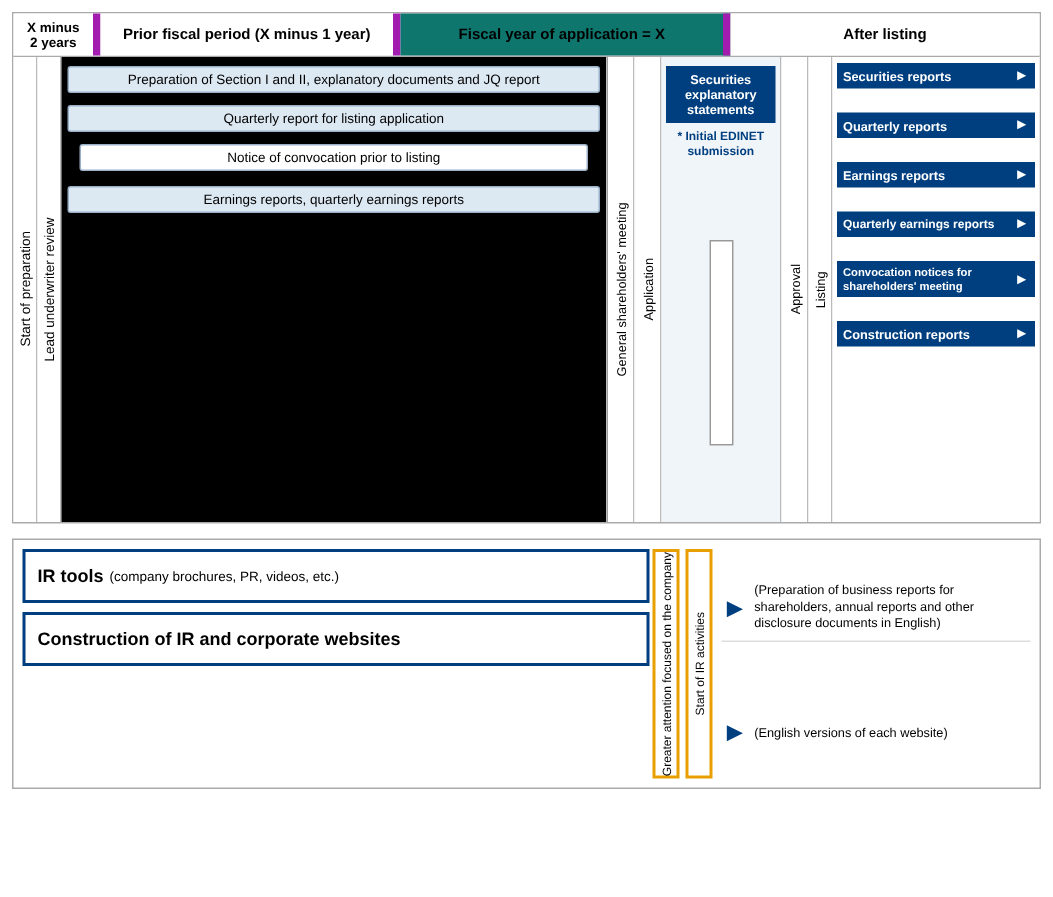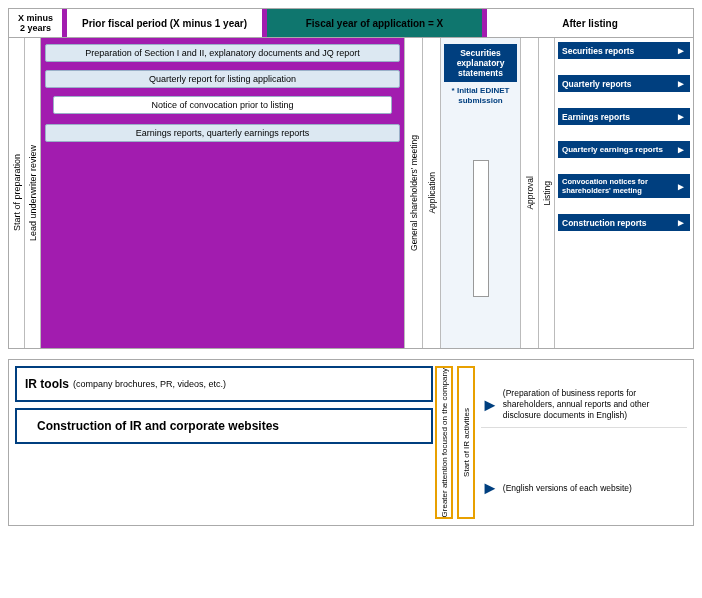--- a/index.html
+++ b/index.html
@@ -67,21 +67,21 @@
       border-right: 1px solid #bbb;
       display: flex;
       align-items: center;
       justify-content: center;
       background: #fff;
     }
     .col-main {
       flex: 1;
       padding: 6px 4px;
       position: relative;
-      background: #a21caf;
+      background: #000000;
       border-right: 1px solid #bbb;
     }
     .col-general {
       width: 18px;
       border-right: 1px solid #bbb;
       display: flex;
       align-items: center;
       justify-content: center;
       background: #fff;
     }
@@ -302,21 +302,21 @@
 
     <div style="display:flex; align-items:stretch; min-height:150px;">
 
       <div style="flex:1; display:flex; flex-direction:column; gap:6px;">
 
         <div style="display:flex; align-items:center; min-height:36px; border:2px solid #003f7f; padding: 4px 8px;">
           <span style="font-weight:bold; font-size:12px;">IR tools</span>
           <span style="font-size:9px; margin-left:4px;">(company brochures, PR, videos, etc.)</span>
         </div>
 
-        <div style="display:flex; align-items:center; min-height:36px; border:2px solid #003f7f; padding: 4px 20px;">
+        <div style="display:flex; align-items:center; min-height:36px; border:2px solid #003f7f; padding: 4px 8px;">
           <span style="font-weight:bold; font-size:12px;">Construction of IR and corporate websites</span>
         </div>
       </div>
 
       <div style="width:18px; margin:0 2px; border:2px solid #e8a000; display:flex; align-items:center; justify-content:center;">
         <span class="rot-label" style="font-size:8px;">Greater attention focused on the company</span>
       </div>
 
       <div style="width:18px; margin:0 2px; border:2px solid #e8a000; display:flex; align-items:center; justify-content:center;">
         <span class="rot-label" style="font-size:8px;">Start of IR activities</span>

